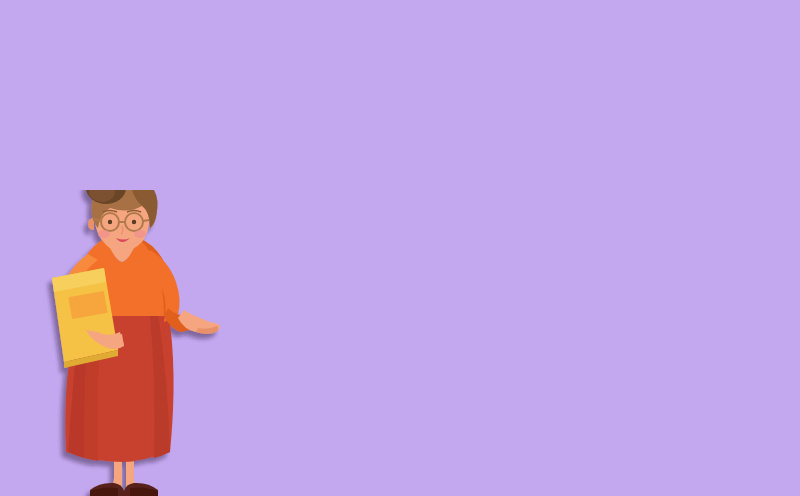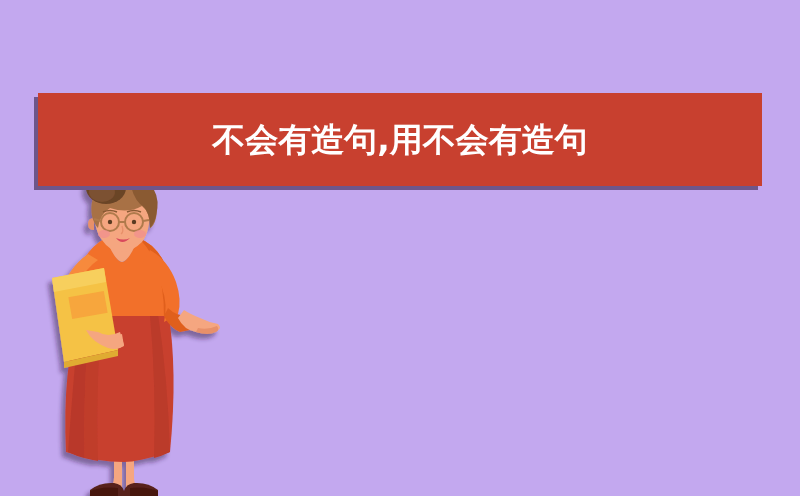--- a/index.html
+++ b/index.html
@@ -55,23 +55,20 @@
     display: block;
     width: 220px;
     height: 306px;
   }
 </style>
 </head>
 <body>
 
 <div id="stage" style="background: rgb(195, 168, 239);">
 
-  <div id="banner" style="background: rgb(200, 64, 47);">
-    <span id="banner-title" style="color: rgb(255, 255, 255);">不会有造句,用不会有造句</span>
-  </div>
 
   <div id="illustration">
     <svg viewBox="0 0 220 306" xmlns="http://www.w3.org/2000/svg" role="img">
       <defs>
         <filter id="softshadow" x="-30%" y="-30%" width="170%" height="170%">
           <feDropShadow dx="-4" dy="5" stdDeviation="2.2" flood-color="#2b1237" flood-opacity="0.45"></feDropShadow>
         </filter>
       </defs>
 
       <g filter="url(#softshadow)">

